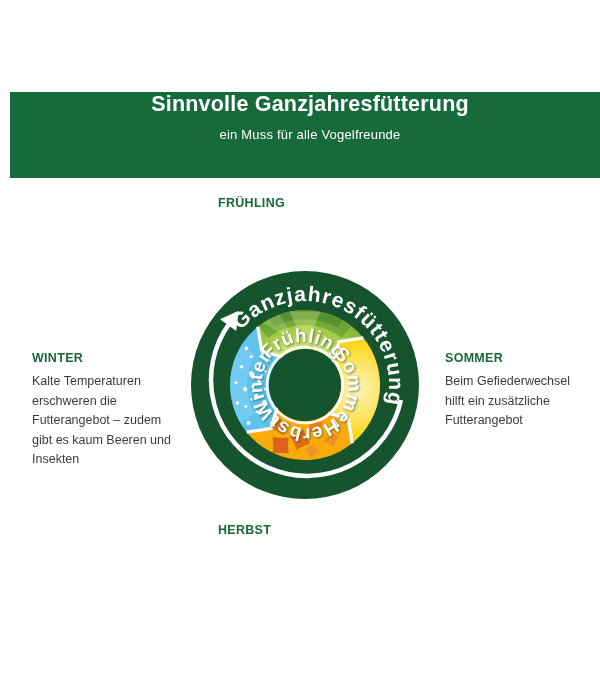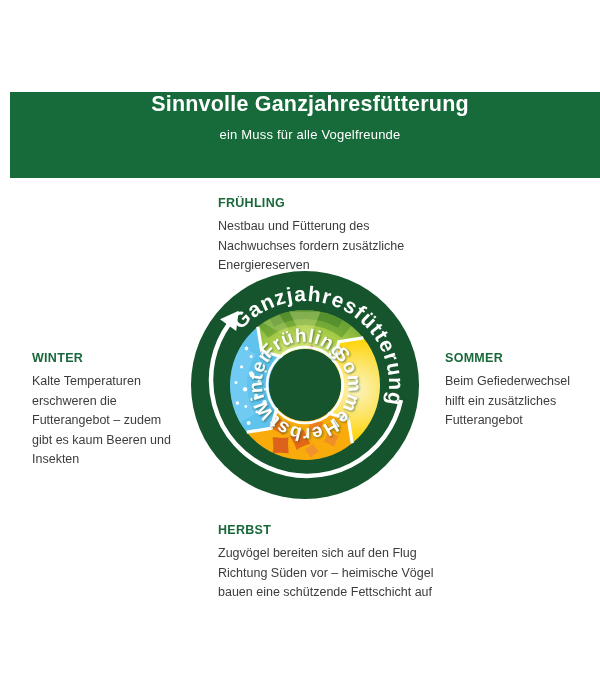--- a/index.html
+++ b/index.html
@@ -45,46 +45,40 @@
 
 <div class="page">
 
   <header class="band">
     <h1>Sinnvolle Ganzjahresfütterung</h1>
     <div class="subtitle">ein Muss für alle Vogelfreunde</div>
   </header>
 
   <section class="section sec-fruehling">
     <h2>FRÜHLING</h2>
-    <p>Nestbau und Fütterung des
-Nachwuchses fordern zusätzliche
-Energiereserven</p>
   </section>
 
   <section class="section sec-winter">
     <h2>WINTER</h2>
     <p>Kalte Temperaturen
 erschweren die
 Futterangebot – zudem
 gibt es kaum Beeren und
 Insekten</p>
   </section>
 
   <section class="section sec-sommer">
     <h2>SOMMER</h2>
     <p>Beim Gefiederwechsel
-hilft ein zusätzliches
+hilft ein zusätzliche
 Futterangebot</p>
   </section>
 
   <section class="section sec-herbst">
     <h2>HERBST</h2>
-    <p>Zugvögel bereiten sich auf den Flug
-Richtung Süden vor – heimische Vögel
-bauen eine schützende Fettschicht auf</p>
   </section>
 
   <svg id="wheel-svg" width="600" height="700" viewBox="0 0 600 700">
       <defs>
         <radialGradient id="gSpring" gradientUnits="userSpaceOnUse" cx="305" cy="385" r="78">
           <stop offset="48%" stop-color="#d6e77c"></stop>
           <stop offset="68%" stop-color="#aed04a"></stop>
           <stop offset="97%" stop-color="#7fb33a"></stop>
         </radialGradient>
         <radialGradient id="gSummer" gradientUnits="userSpaceOnUse" cx="356.8" cy="389.5" r="52">

